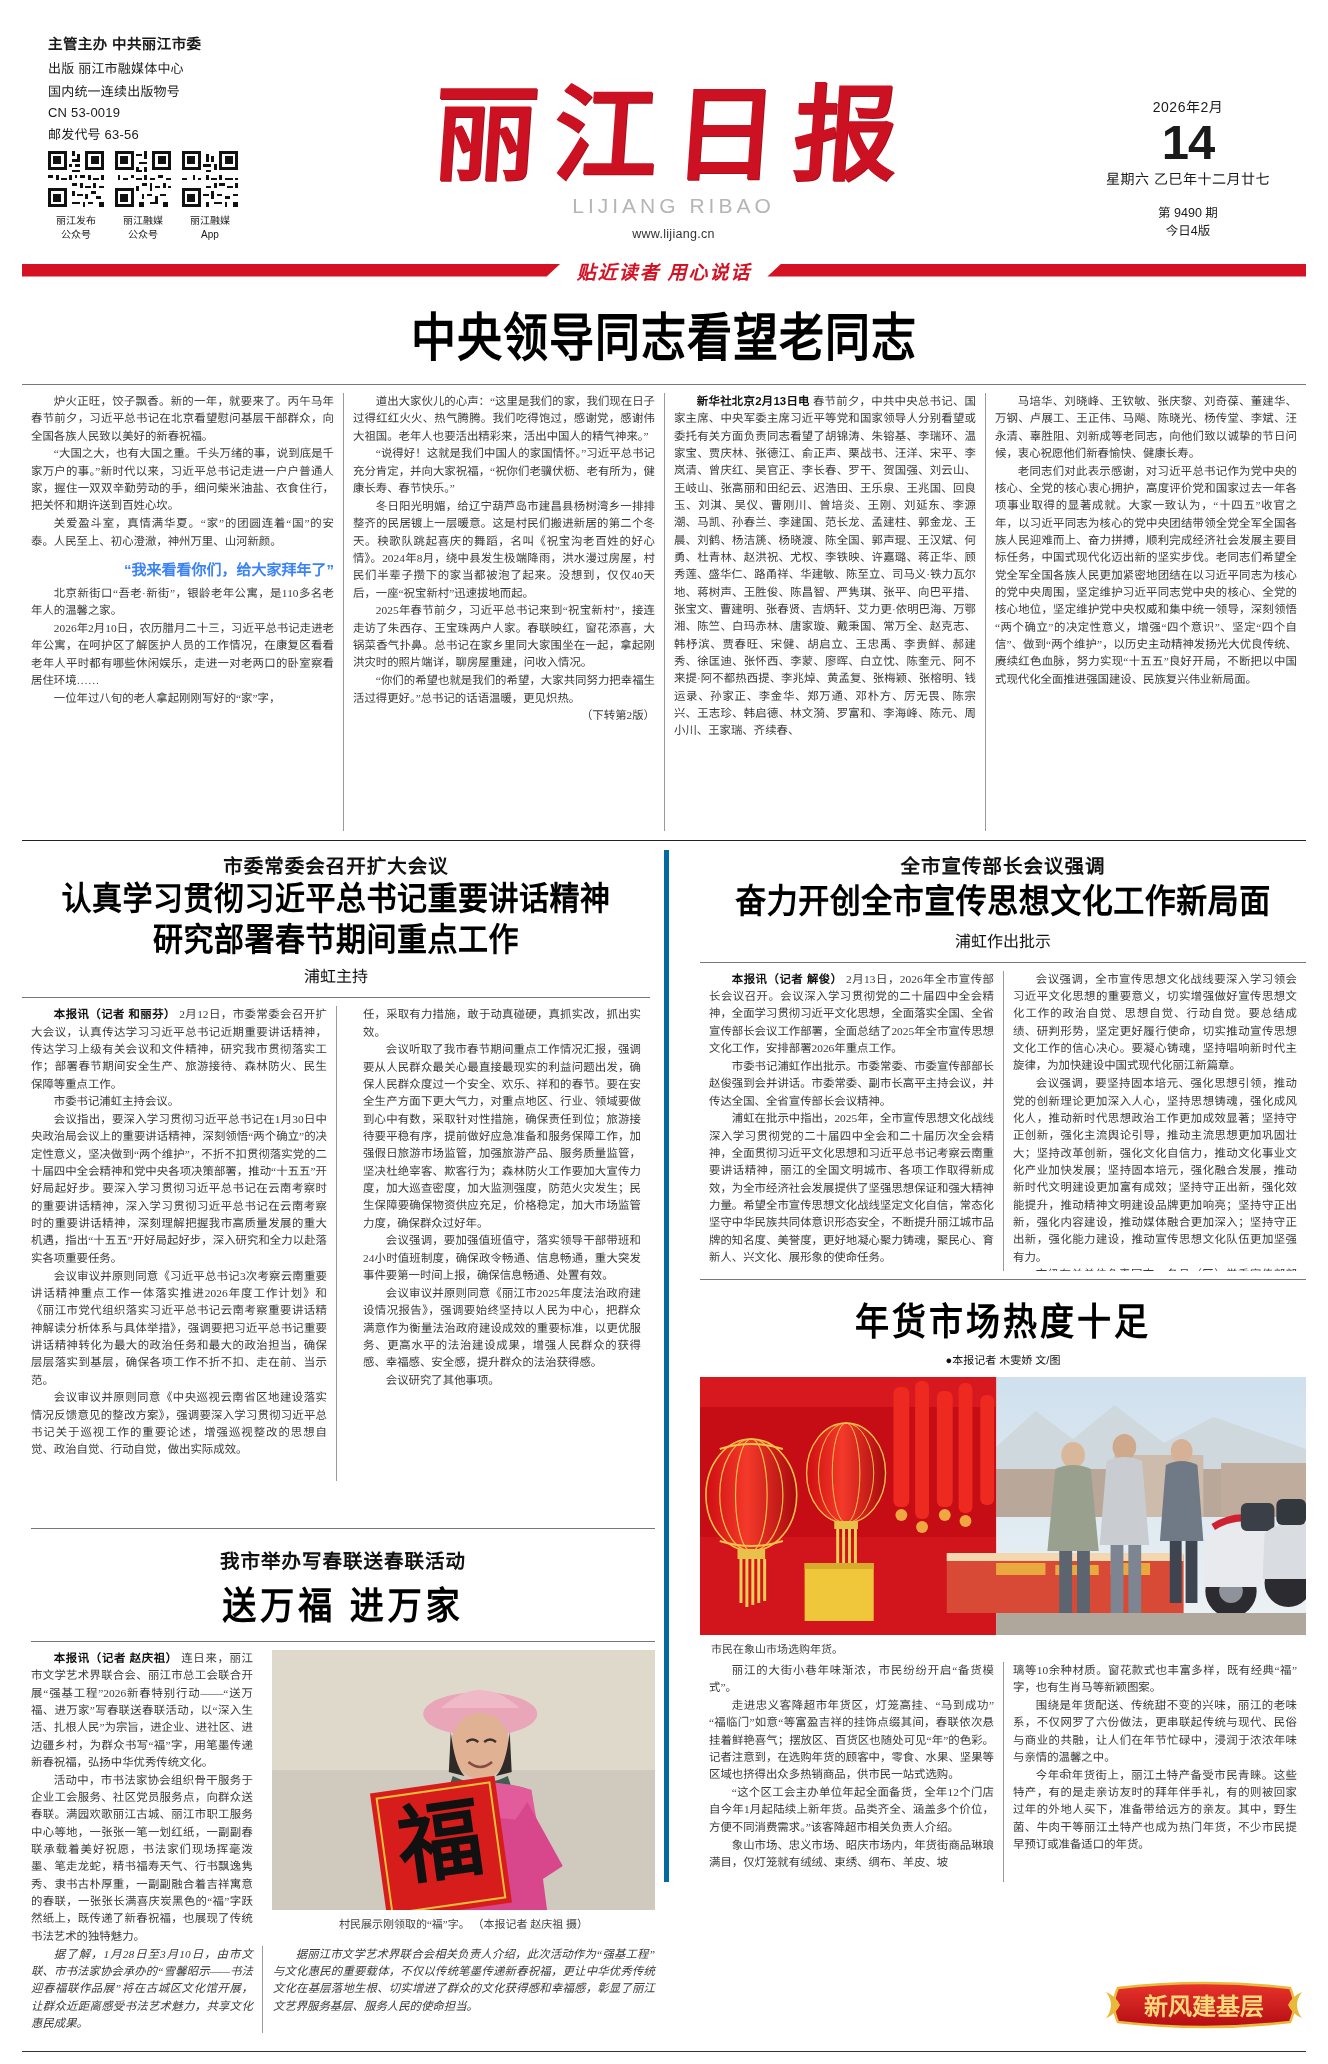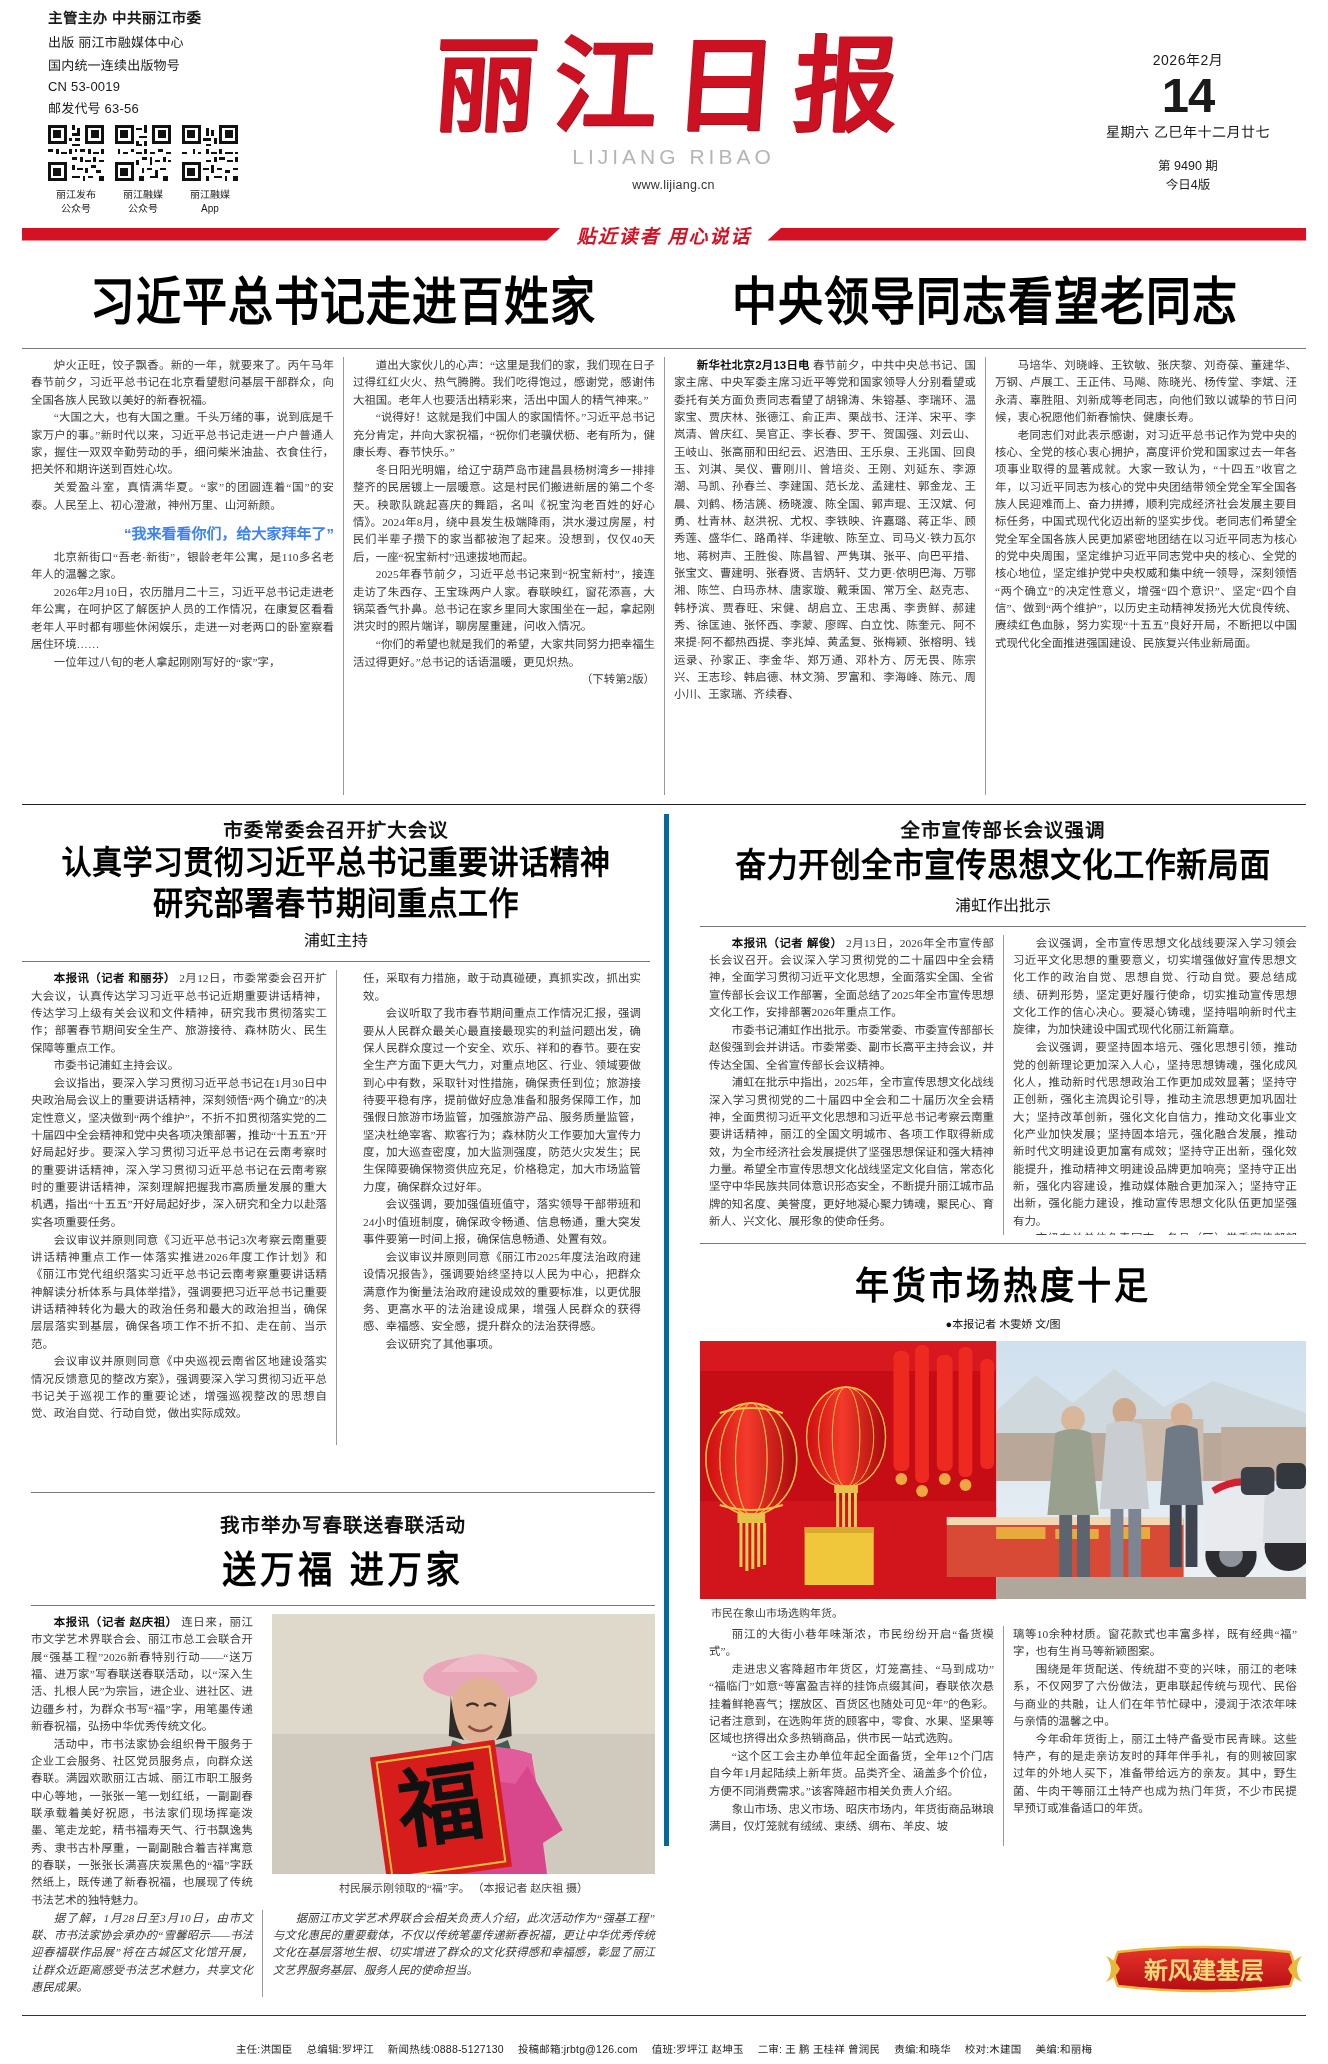--- a/index.html
+++ b/index.html
@@ -7,21 +7,21 @@
   html, body {
     width: 1328px; height: 2064px;
     background: #ffffff;
     font-family: "Liberation Serif", "DejaVu Serif", serif;
     color: #1a1a1a;
     overflow: hidden;
   }
   .page { position: relative; width: 1328px; height: 2064px; padding: 0 22px; }
 
   
-  .masthead { display: flex; align-items: center; height: 205px; padding-top: 16px; }
+  .masthead { display: flex; align-items: flex-end; height: 205px; padding-top: 16px; margin-top: 36px; }
   .mast-left { width: 255px; padding-left: 26px; }
   .mast-left .l1 { font-family: "Liberation Sans", sans-serif; font-weight: bold; font-size: 14.5px; letter-spacing: .4px; margin-bottom: 5px; }
   .mast-left .l { font-family: "Liberation Sans", sans-serif; font-size: 13px; margin-bottom: 4.5px; letter-spacing: .2px; }
   .qr-row { display: flex; gap: 11px; margin-top: 8px; }
   .qr-box { width: 56px; text-align: center; }
   .qr-img { width: 56px; height: 56px; }
   .qr-cap { font-family: "Liberation Sans", sans-serif; font-size: 10px; margin-top: 3px; line-height: 1.35; }
 
   .mast-center { flex: 1; text-align: center; position: relative; padding-top: 2px; }
   .logo-cn {
@@ -270,23 +270,20 @@
   </div>
 
   <div class="slogan-wrap">
     <div class="sl-bar left"></div>
     <div class="sl-text">贴近读者  用心说话</div>
     <div class="sl-bar right"></div>
   </div>
 
   <div class="top-heads">
     <div class="h">
-      <div class="head-xl">习近平总书记走进百姓家</div>
-    </div>
-    <div class="h">
       <div class="head-xl">中央领导同志看望老同志</div>
     </div>
   </div>
 
   <div class="rule-thin" style="margin-top:18px;"></div>
 
   <div class="cols" style="height:438px; overflow:hidden;">
 
     <div class="col" style="width:25%;">
       <div class="txt">

